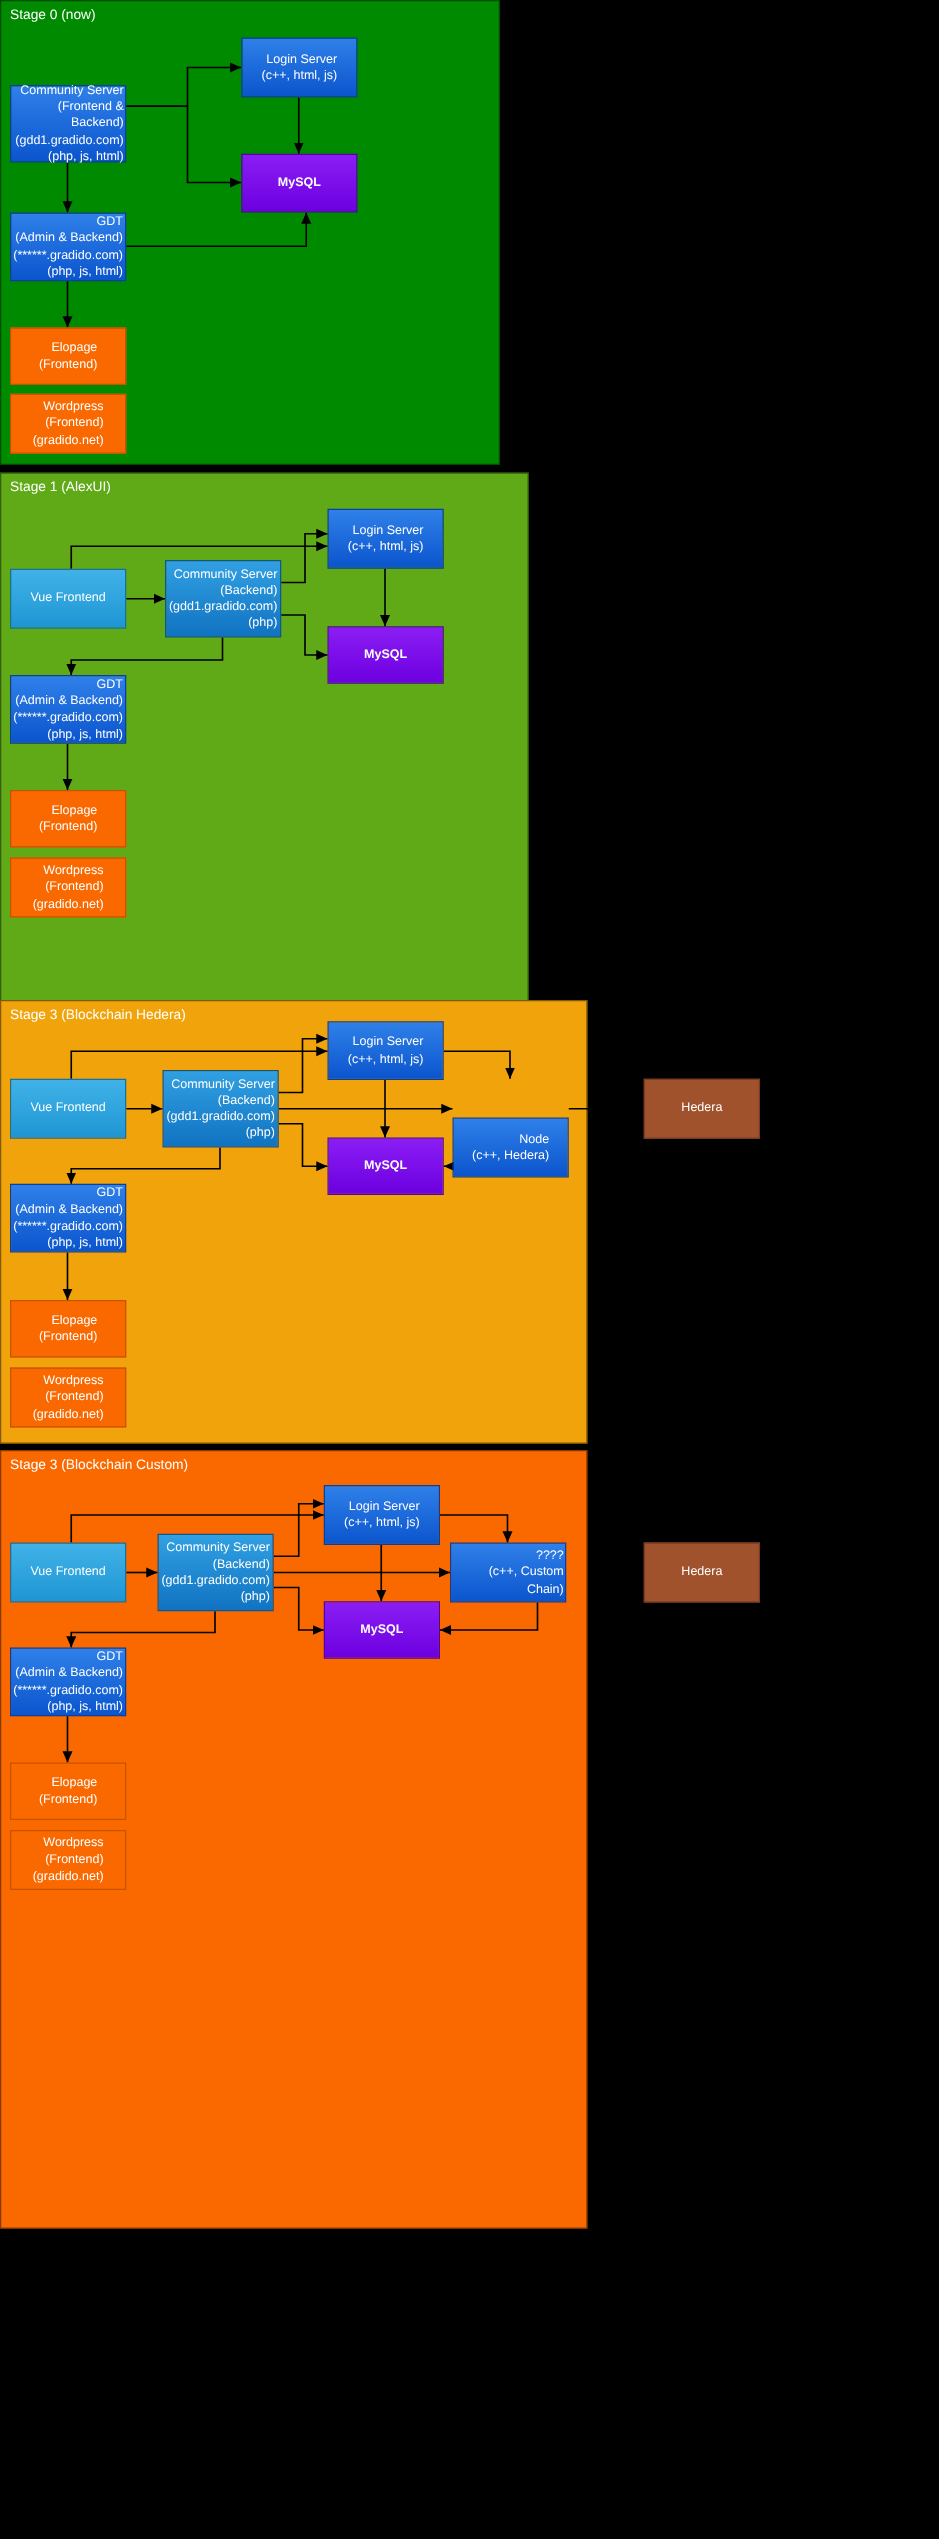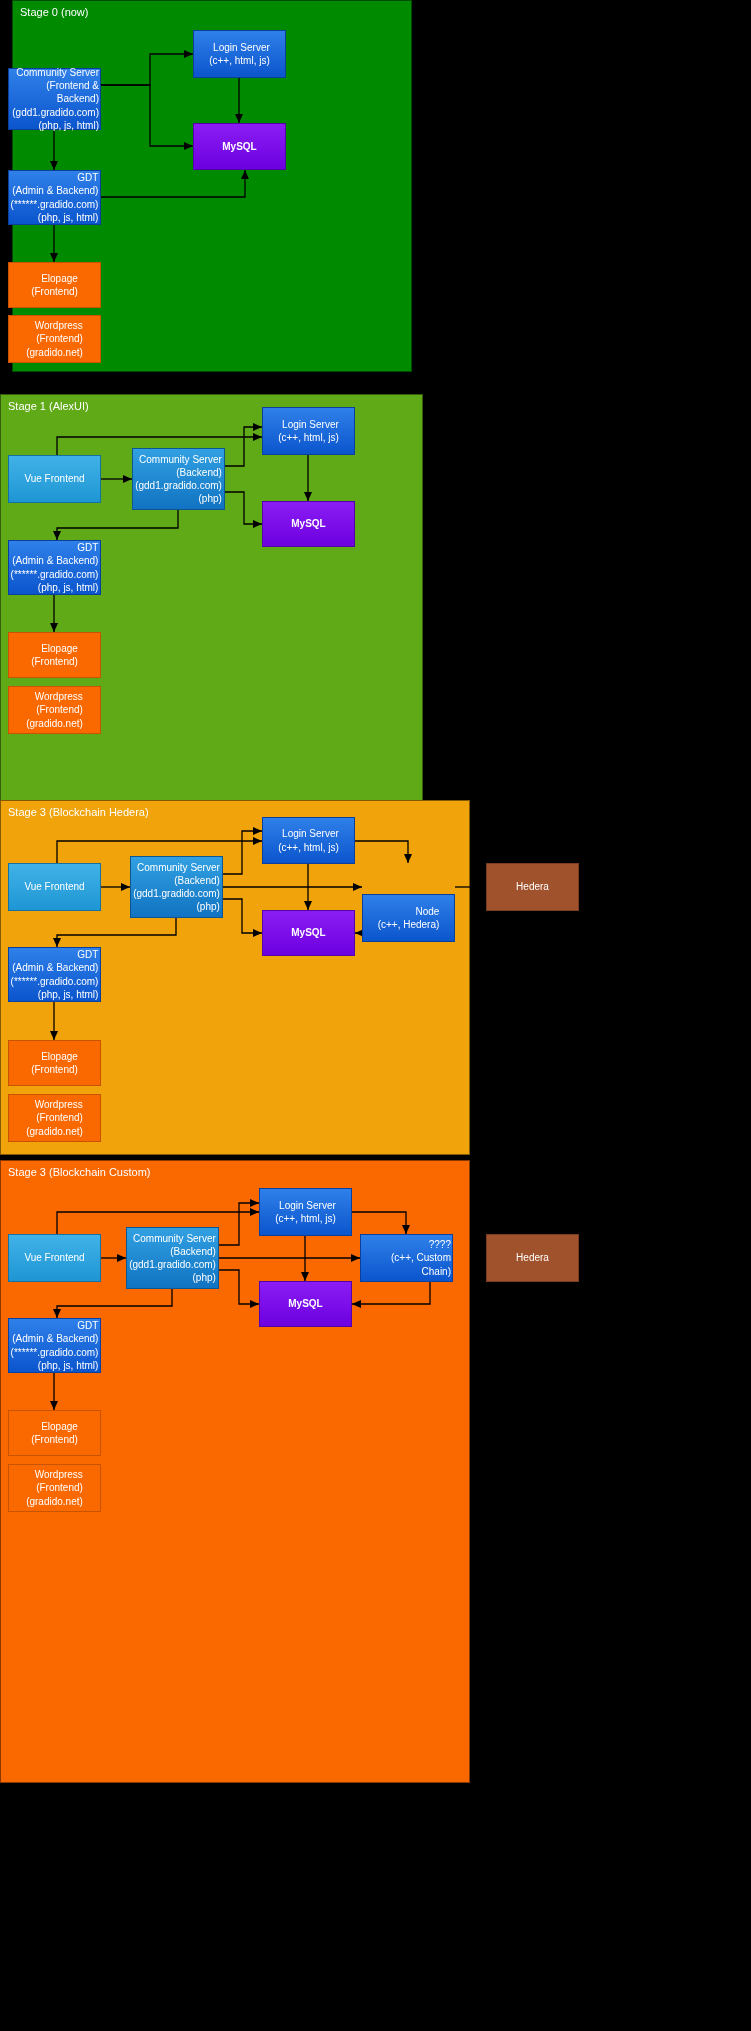--- a/index.html
+++ b/index.html
@@ -14,31 +14,31 @@
         border:1px solid;box-sizing:border-box;padding:1px;}
   .n-blue{background:linear-gradient(180deg,var(--node_blue_top,#2f80e9),var(--node_blue_bottom,#0b55cd));
           border-color:var(--node_blue_border,#0a3f9b);}
   .n-cyan{background:linear-gradient(180deg,var(--node_cyan_top,#41b2e8),var(--node_cyan_bottom,#1e96d4));
           border-color:var(--node_cyan_border,#16719f);}
   .n-mblue{background:linear-gradient(180deg,var(--node_mblue_top,#31a0e2),var(--node_mblue_bottom,#1173c2));
           border-color:var(--node_mblue_border,#0c5691);}
   .n-purple{background:linear-gradient(180deg,var(--node_purple_top,#8b1df4),var(--node_purple_bottom,#6c00df));
           border-color:var(--node_purple_border,#5300a9);font-weight:bold;}
   .n-orange{background:var(--node_orange,#fa6800);border-color:var(--node_orange_border,#c85300);}
-  .n-brown{background:var(--node_brown,#a0522d);border-color:var(--node_brown_border,#7a3d20);}
+  .n-brown{background:var(--node_brown,#a0522d);border-color:var(--node_brown_border,#7a3d20);margin-left:29px;}
 </style>
 </head>
 <body>
 
 <div class="canvas">
 
-  <div class="stage" style="left:12px;top:0;width:400px;height:372px;background:var(--stage0,#008a00)">
+  <div class="stage" style="left:0;top:0;width:400px;height:372px;background:var(--stage0,#008a00)">
     <div class="stage-label">Stage 0 (now)</div>
   </div>
-  <div class="stage" style="left:0;top:394px;width:423px;height:442px;background:var(--stage1,#60a917)">
+  <div class="stage" style="left:0;top:378px;width:423px;height:442px;background:var(--stage1,#60a917)">
     <div class="stage-label">Stage 1 (AlexUI)</div>
   </div>
   <div class="stage" style="left:0;top:800px;width:470px;height:355px;background:var(--stage2,#f0a30a)">
     <div class="stage-label">Stage 3 (Blockchain Hedera)</div>
   </div>
   <div class="stage" style="left:0;top:1160px;width:470px;height:623px;background:var(--stage3,#fa6800)">
     <div class="stage-label">Stage 3 (Blockchain Custom)</div>
   </div>
 
   <svg class="arrows" width="751" height="2031" viewBox="0 0 751 2031">

